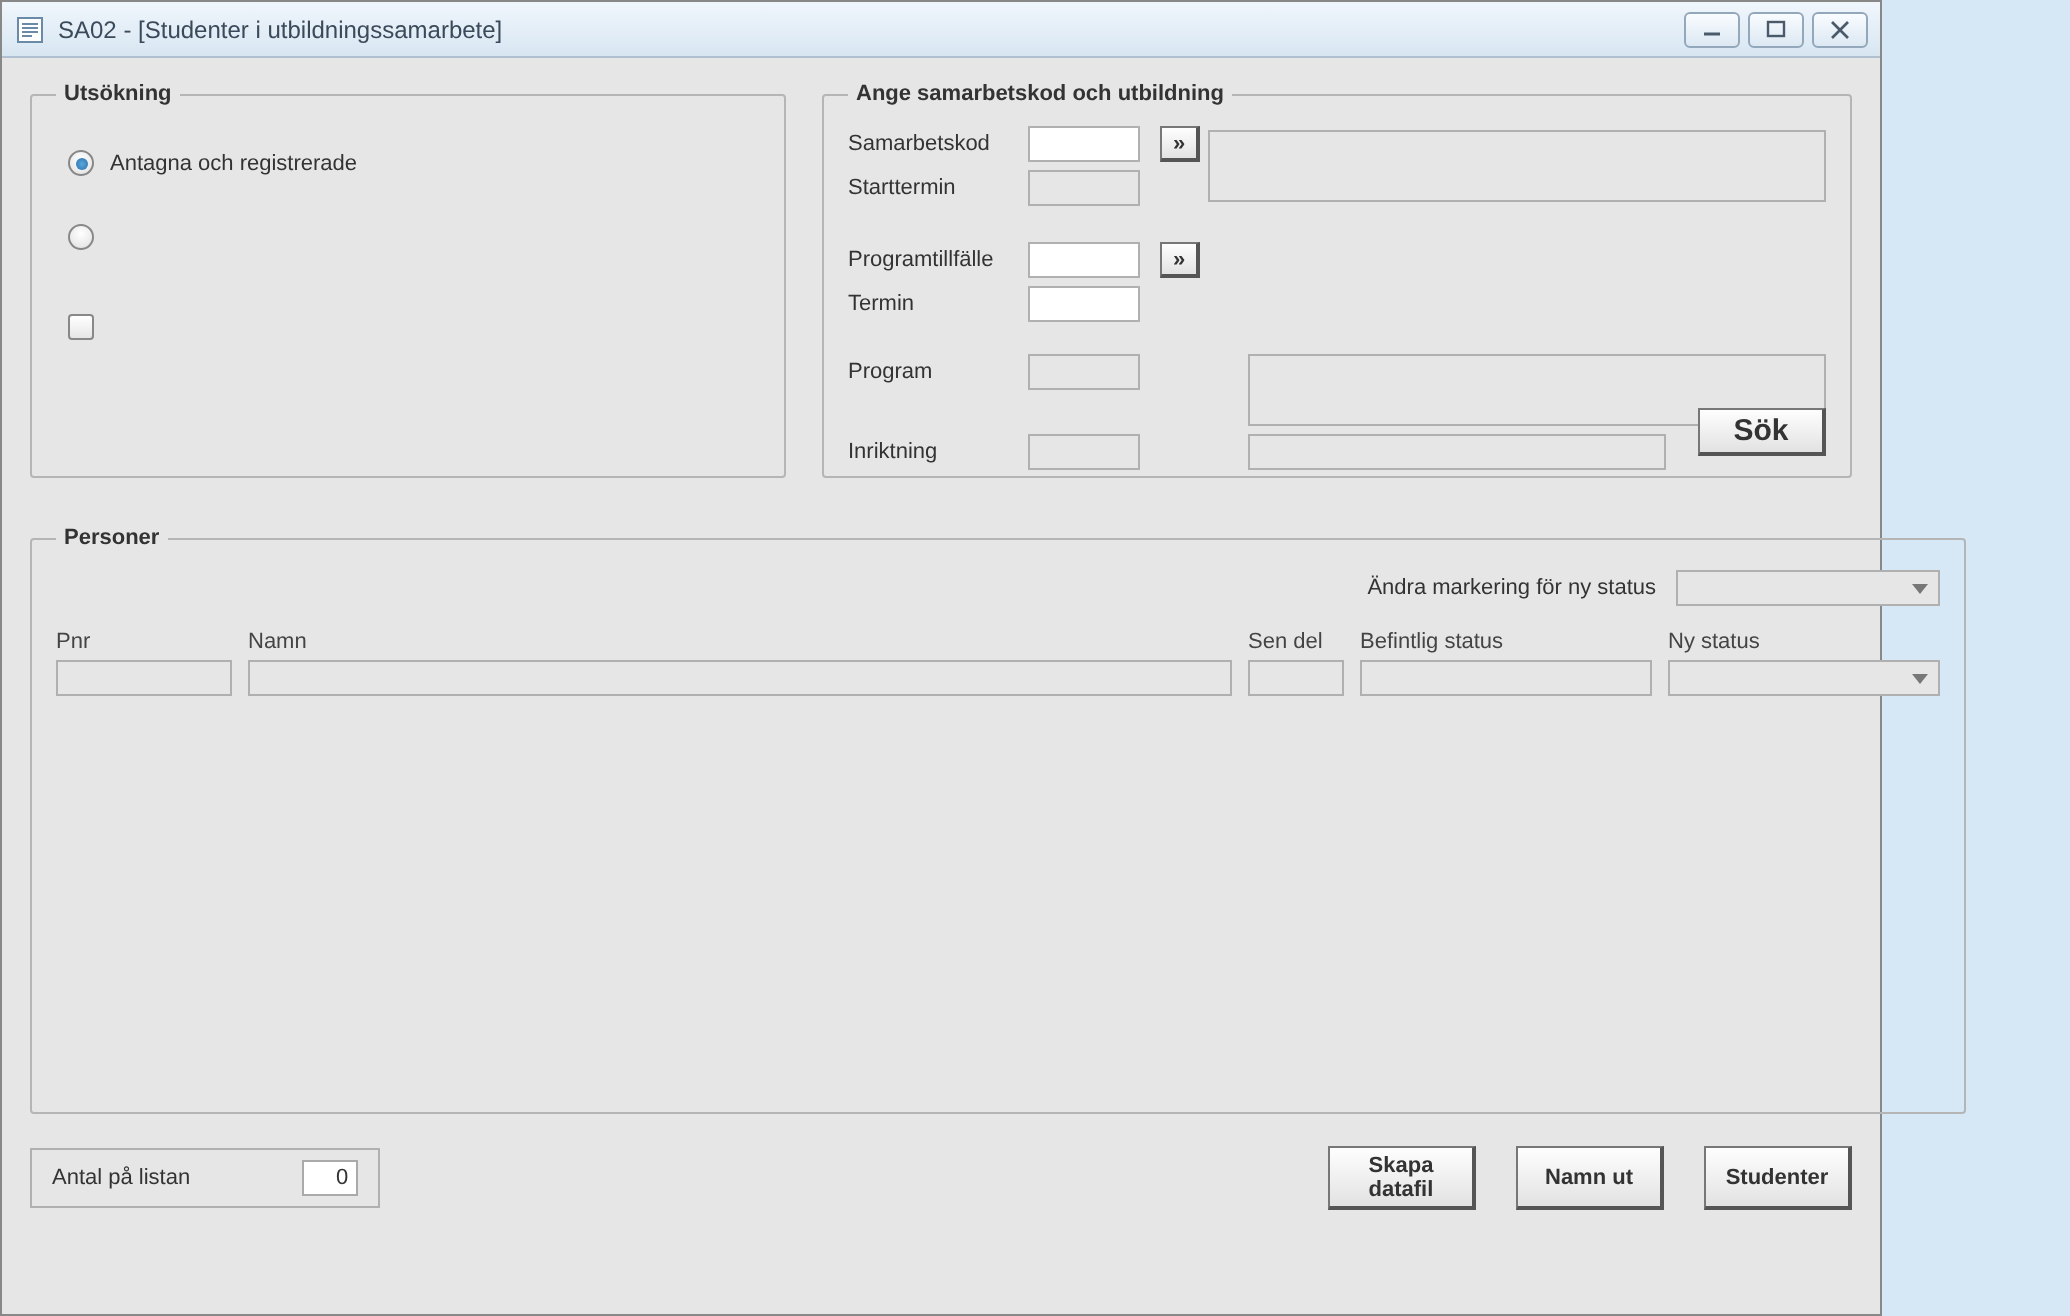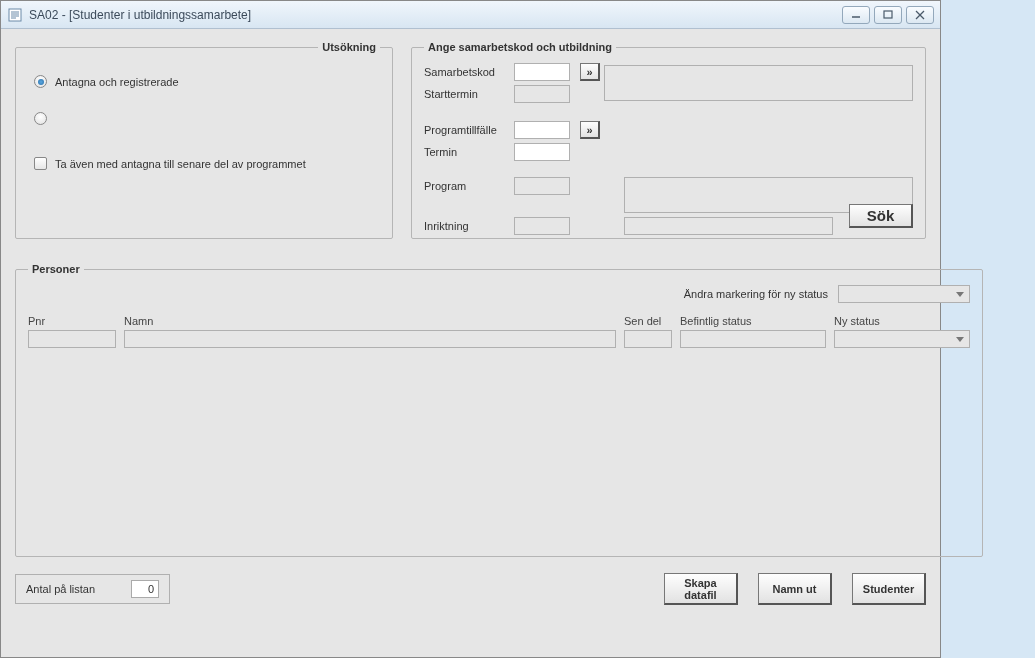--- a/index.html
+++ b/index.html
@@ -69,21 +69,21 @@
     font-weight: bold;
     font-size: 11px;
     color: #333;
   }
 
   .top-row {
     display: flex;
     gap: 18px;
     align-items: flex-start;
   }
-  .fs-utsokning { width: 378px; height: 198px; text-align: right; }
+  .fs-utsokning { width: 378px; height: 198px; }
   .fs-ange { flex: 1; height: 198px; position: relative; }
 
   
   .rc-row {
     display: flex;
     align-items: center;
     gap: 8px;
     margin: 12px 0 24px 6px;
   }
   .rc-row.last { margin-bottom: 4px; }
@@ -198,21 +198,21 @@
     margin-top: 16px;
     display: flex;
     align-items: center;
   }
   .count-box {
     border: 1px solid #b0b0b0;
     background: #e6e6e6;
     height: 30px;
     display: flex; align-items: center;
     padding: 0 10px;
-    gap: 36px;
+    gap: 56px;
   }
   .count-val {
     width: 28px; height: 18px;
     border: 1px solid #aaa;
     background: #fff;
     text-align: right;
     padding-right: 4px;
     line-height: 16px;
   }
   .action-btns {
@@ -282,21 +282,20 @@
           <span class="radio-input checked"></span>
           <span>Antagna och registrerade</span>
         </div>
 
         <div class="rc-row">
           <span class="radio-input"></span>
         </div>
 
         <div class="rc-row last" style="margin-top:32px;">
           <span class="check-input"></span>
-          <span>Ta även med antagna till senare del av programmet</span>
         </div>
       </fieldset>
 
       <fieldset class="fs-ange">
         <legend>Ange samarbetskod och utbildning</legend>
 
         <div class="form-grid">
           <span>Samarbetskod</span>
           <input class="inp sm" style="">
           <div class="arrow-btn">

